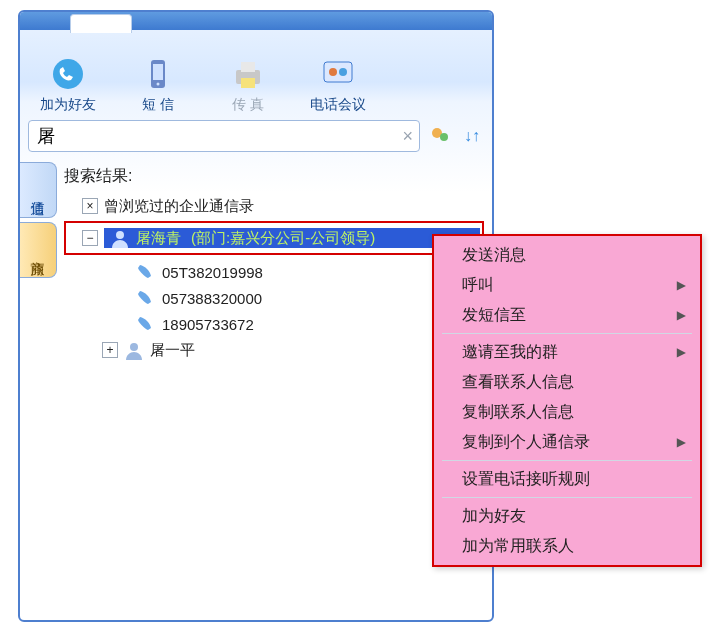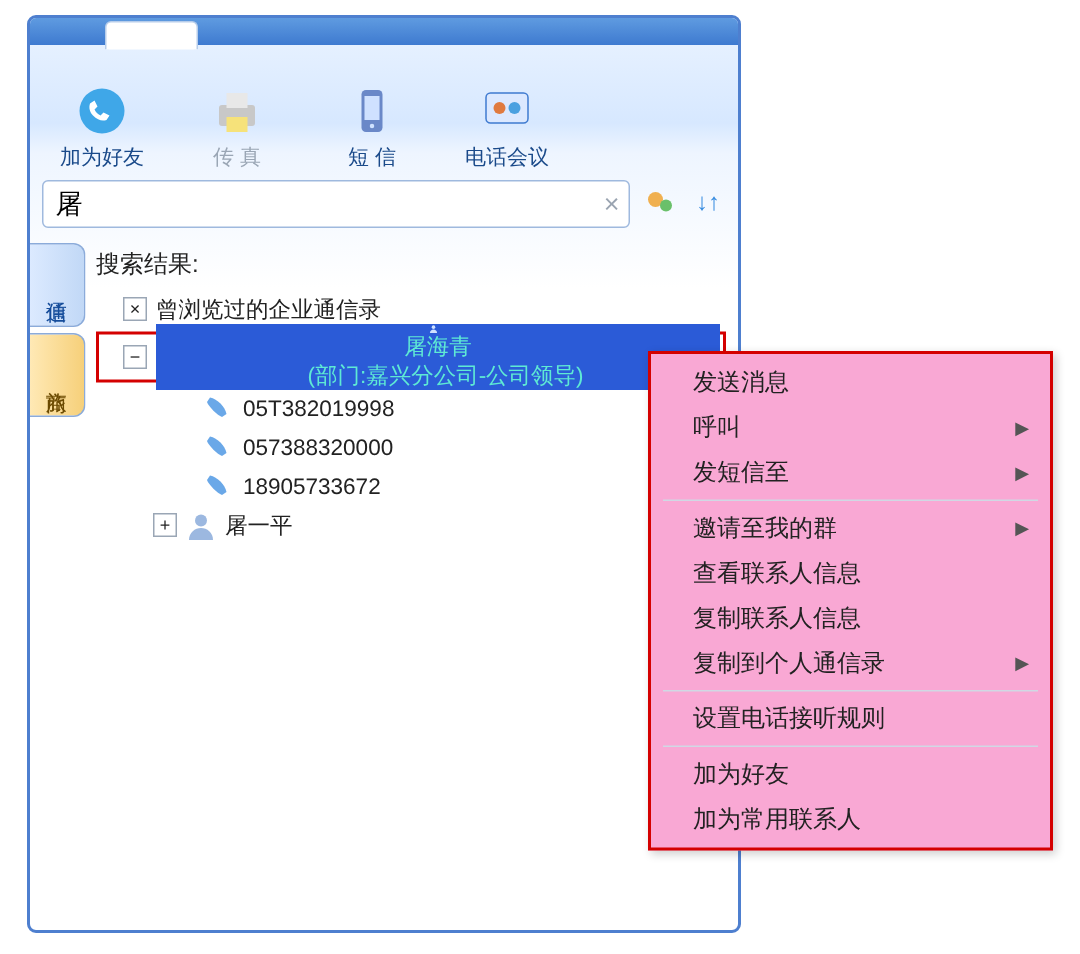--- a/index.html
+++ b/index.html
@@ -23,21 +23,21 @@
   .side-tabs{width:36px;padding-top:4px;}
   .side-tab{width:36px;height:54px;margin-bottom:4px;border:1px solid #8babda;border-left:none;border-radius:0 8px 8px 0;background:linear-gradient(90deg,#dceaff,#c1d8f6);display:flex;align-items:center;justify-content:center;writing-mode:vertical-rl;text-orientation:upright;font-size:14px;color:#154c9a;cursor:pointer;}
   .side-tab.biz{background:linear-gradient(90deg,#ffe9b5,#f6d07a);color:#6b4a00;}
   .content{flex:1;padding:8px 4px 4px 8px;overflow:auto;}
   .sect-title{font-size:16px;color:#222;margin-bottom:6px;}
   .tree-row{display:flex;align-items:center;height:26px;font-size:15px;color:#222;white-space:nowrap;}
   .expander{width:14px;height:14px;border:1px solid #9aa6b5;display:flex;align-items:center;justify-content:center;font-size:12px;line-height:1;margin-right:6px;cursor:pointer;background:#fff;}
   .tree-row.child1{padding-left:18px;}
   .tree-row.child2{padding-left:38px;}
   .tree-row.child3{padding-left:72px;text-align:center;}
-  .sel-node{background:#2b5bd7;color:#5eead4;display:flex;align-items:center;height:44px;padding:0 6px;flex-direction:column;}
+  .sel-node{background:#2b5bd7;color:#bef264;display:flex;align-items:center;height:20px;padding:0 6px;}
   .sel-wrap{border:2px solid #d40000;padding:2px;margin:2px 4px 4px 0;}
   .person-ico{width:20px;height:20px;margin-right:6px;}
   .phone-ico{width:18px;height:18px;margin-right:8px;}
   
   .ctx{position:absolute;left:432px;top:234px;width:266px;border:2px solid #d40000;background:#f9a8d4;box-shadow:2px 2px 6px rgba(0,0,0,.2);}
   .ctx-inner{padding:4px 0;}
   .ctx-item{display:flex;align-items:center;justify-content:space-between;height:30px;padding:0 14px 0 28px;font-size:16px;color:#222;cursor:pointer;}
   .ctx-sep{height:1px;background:#d0d8e4;margin:3px 8px;}
   .arrow{font-size:12px;color:#555;}
 </style>
@@ -53,39 +53,39 @@
     <div class="toolbar">
       <div class="tb-btn">
         <span class="ico">
           <svg viewBox="0 0 40 40">
               <circle cx="20" cy="20" r="15" fill="#3fa7e8"></circle>
               <path d="M14 23c3 3 6 4 9 3l2-3-4-2-2 2c-2-1-3-2-4-4l2-2-2-4-3 2c-1 3 0 6 2 8z" fill="#fff"></path>
             </svg>
         </span>
         <span class="lbl">加为好友</span>
       </div>
+      <div class="tb-btn">
+        <span class="ico">
+          <svg viewBox="0 0 40 40">
+              <rect x="13" y="6" width="14" height="28" rx="3" fill="#6a88c8"></rect>
+              <rect x="15" y="10" width="10" height="16" fill="#cfe1ff"></rect>
+              <circle cx="20" cy="30" r="1.5" fill="#cfe1ff"></circle>
+            </svg>
+        </span>
+        <span class="lbl">短 信</span>
+      </div>
       <div class="tb-btn disabled">
         <span class="ico">
           <svg viewBox="0 0 40 40">
               <rect x="8" y="16" width="24" height="14" rx="2" fill="#c8c8c8"></rect>
               <rect x="13" y="8" width="14" height="10" fill="#e8e8e8"></rect>
               <rect x="13" y="24" width="14" height="10" fill="#f6e27a"></rect>
             </svg>
         </span>
         <span class="lbl">传 真</span>
-      </div>
-      <div class="tb-btn">
-        <span class="ico">
-          <svg viewBox="0 0 40 40">
-              <rect x="13" y="6" width="14" height="28" rx="3" fill="#6a88c8"></rect>
-              <rect x="15" y="10" width="10" height="16" fill="#cfe1ff"></rect>
-              <circle cx="20" cy="30" r="1.5" fill="#cfe1ff"></circle>
-            </svg>
-        </span>
-        <span class="lbl">短 信</span>
       </div>
       <div class="tb-btn">
         <span class="ico">
           <svg viewBox="0 0 40 40">
               <rect x="6" y="8" width="28" height="20" rx="3" fill="#dbe8ff" stroke="#3e7ad0"></rect>
               <circle cx="15" cy="18" r="4" fill="#e07a3f"></circle>
               <circle cx="25" cy="18" r="4" fill="#4aa0e0"></circle>
             </svg>
         </span>
         <span class="lbl">电话会议</span>

